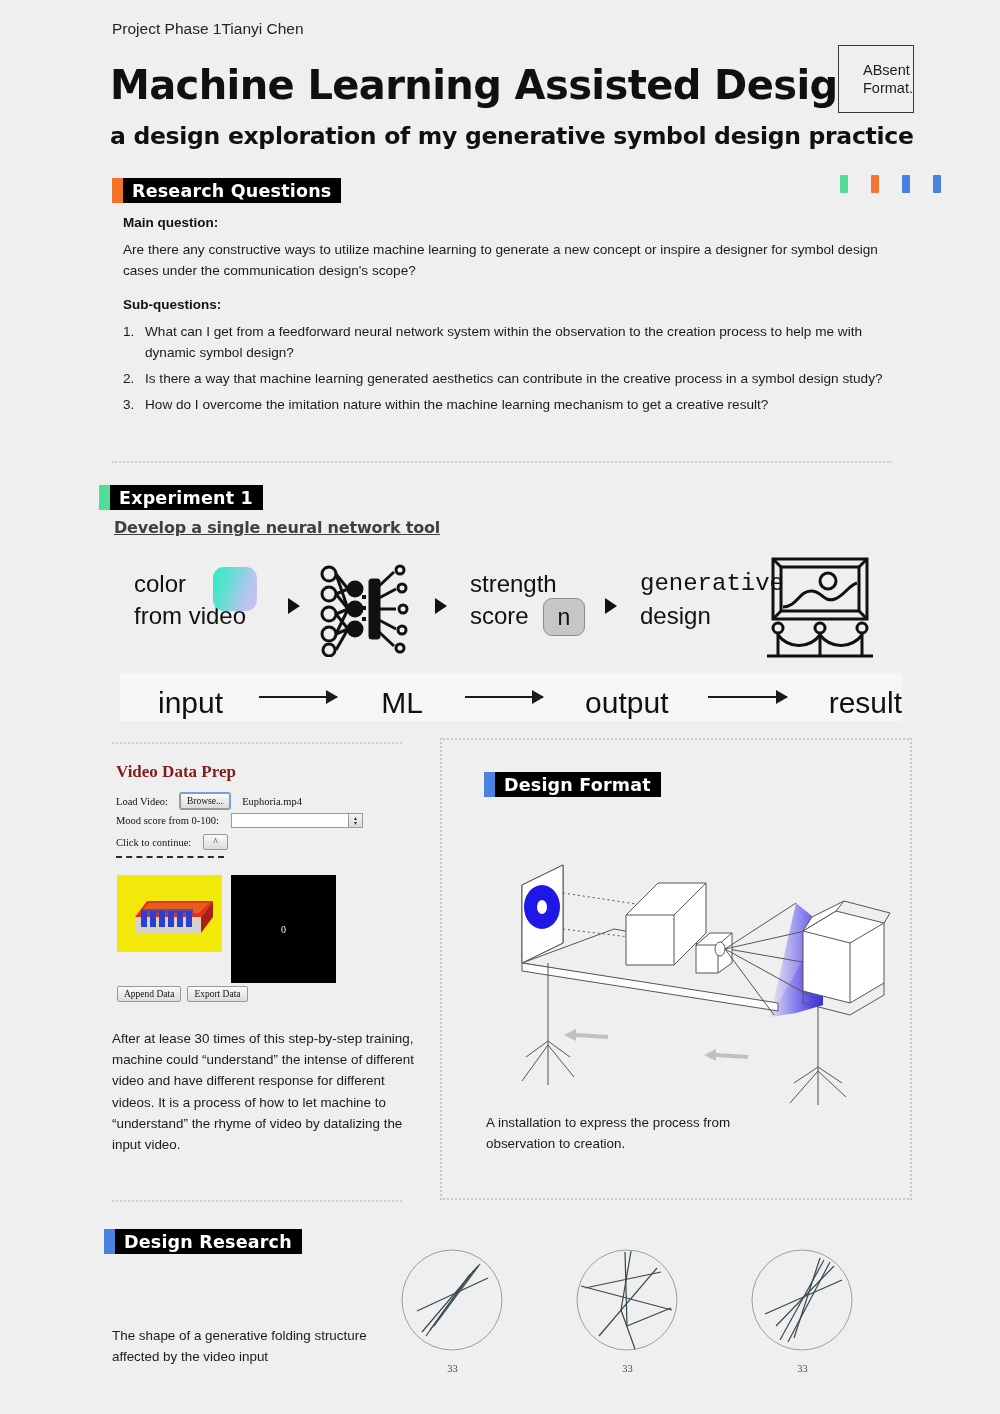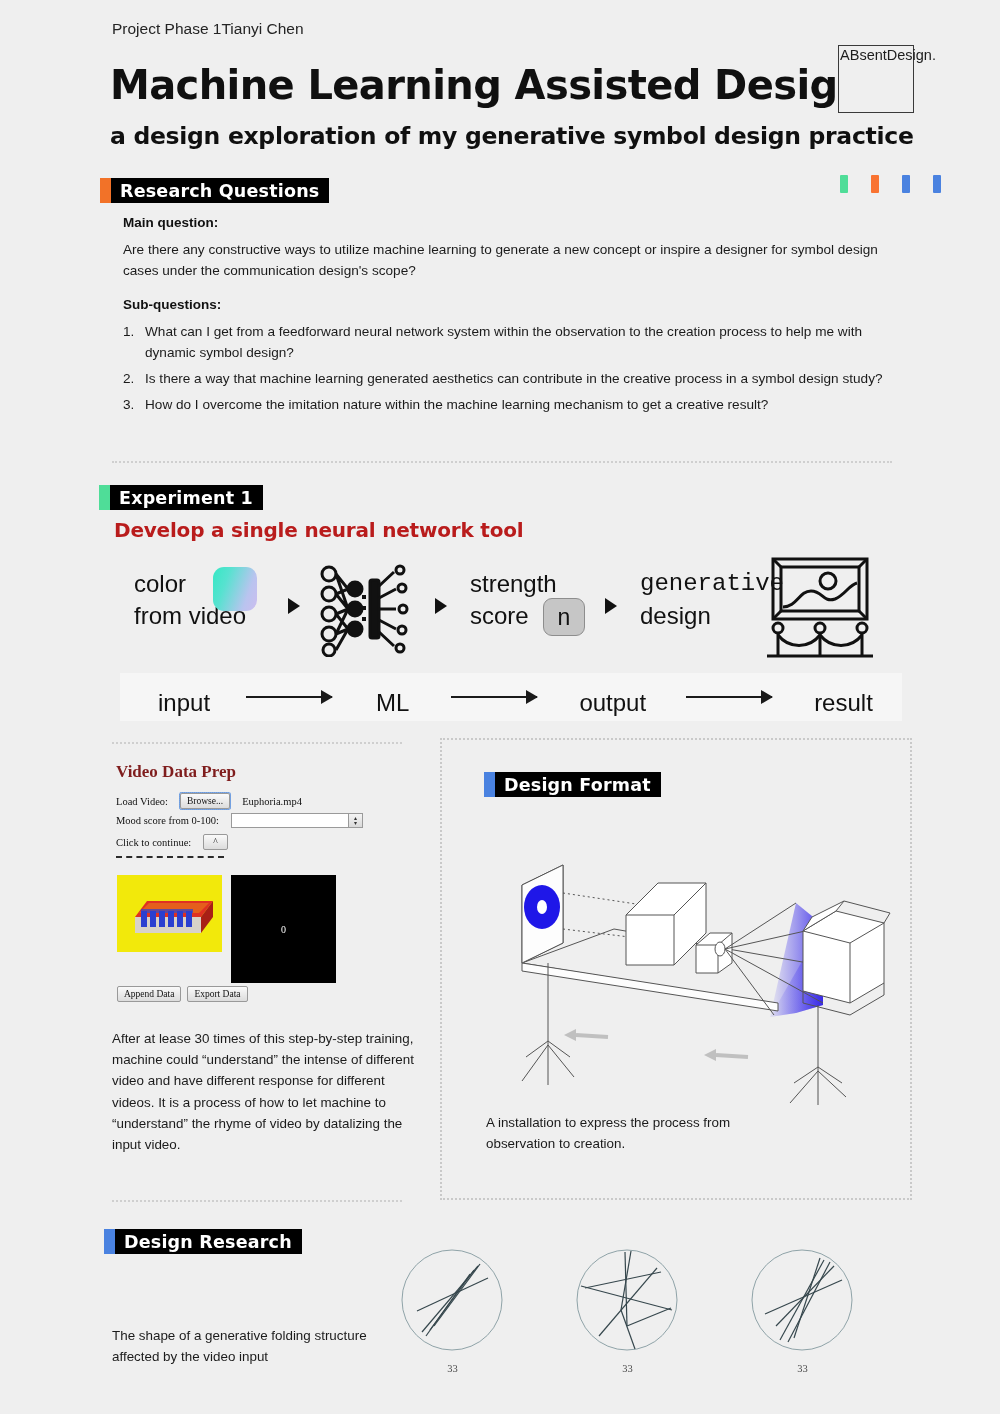--- a/index.html
+++ b/index.html
@@ -24,21 +24,21 @@
     font-family:"DejaVu Sans","Liberation Sans",sans-serif;
   }
   .subtitle{
     position:absolute;left:110px;top:122px;
     font-size:23.5px;font-weight:700;letter-spacing:-0.3px;color:#101010;
     font-family:"DejaVu Sans","Liberation Sans",sans-serif;
   }
   .logo-box{
     position:absolute;left:838px;top:45px;width:76px;height:68px;
     border:1.5px solid #3a3a3a;background:#efefef;
-    display:flex;flex-direction:row;justify-content:center;
+    display:flex;flex-direction:column;justify-content:center;
     padding-left:24px;box-sizing:border-box;
     font-size:14.5px;line-height:1.25;color:#1d1d1d;
   }
 
   
   .sec-head{position:absolute;display:flex;align-items:stretch;height:25px;}
   .sec-bar{width:11px;}
   .sec-label{
     background:#000;color:#fff;font-weight:700;font-size:17.5px;
     letter-spacing:0.2px;padding:0 10px 0 9px;display:flex;align-items:center;
@@ -56,23 +56,24 @@
   .q-para{font-size:13.6px;line-height:1.55;color:#1b1b1b;margin:0 0 6px 0;}
   .q-num{display:flex;gap:0;margin:0 0 5px 0;}
   .q-num .n{width:22px;flex:none;font-size:13.6px;line-height:1.55;}
   .q-num .t{font-size:13.6px;line-height:1.55;color:#1b1b1b;}
 
   .dotted{
     position:absolute;height:0;border-top:2px dotted #cfcfcf;
   }
 
   .sub-title{
-    position:absolute;left:114px;top:518px;font-size:20px;font-weight:700;
-    letter-spacing:-0.2px;color:#b91c1c;
+    position:absolute;left:114px;top:518px;font-size:16px;font-weight:700;
+    letter-spacing:-0.2px;color:#404040;
     font-family:"DejaVu Sans","Liberation Sans",sans-serif;
+    text-decoration:underline;
   }
 
   
   .flow{position:absolute;left:110px;top:550px;width:790px;height:115px;}
   .flow-text{position:absolute;font-size:24px;line-height:1.3;color:#111;}
   .grad-chip{
     position:absolute;width:44px;height:44px;border-radius:11px;
     background:linear-gradient(110deg,#35e8c4 0%,#57e2d0 30%,#b9c4ef 75%,#cdbdef 100%);
   }
   .tri{
@@ -84,21 +85,21 @@
     position:absolute;width:40px;height:36px;border-radius:9px;background:#c6c6c6;
     border:1.5px solid #8d8d8d;display:flex;align-items:center;justify-content:center;
     font-size:23px;color:#111;
   }
 
   
   .pipe{
     position:absolute;left:120px;top:673px;width:782px;height:48px;
     background:#f6f6f6;display:flex;align-items:center;
   }
-  .pipe-word{font-size:24px;color:#111;margin-top:12px;}
+  .pipe-word{font-size:30px;color:#111;margin-top:12px;}
   .pipe-arrow{position:relative;width:86px;height:2px;background:#1a1a1a;}
   .pipe-arrow:after{
     content:"";position:absolute;right:-1px;top:-6px;width:0;height:0;
     border-top:7px solid transparent;border-bottom:7px solid transparent;
     border-left:12px solid #1a1a1a;
   }
 
   
   .app-title{
     position:absolute;left:116px;top:762px;font-size:17px;font-weight:700;
@@ -149,31 +150,31 @@
   <div class="meta-row">
     <span class="meta-item">Project Phase 1</span>
     <span class="meta-item">Tianyi Chen</span>
   </div>
 
   <div class="title">Machine Learning Assisted Design:</div>
   <div class="subtitle">a design exploration of my generative symbol design practice</div>
 
   <div class="logo-box">
     <span>ABsent</span>
-    <span>Design.</span>
+    <span>Format.</span>
   </div>
 
   <div class="swatches">
     <span class="swatch" style="background:#4fdd98"></span>
     <span class="swatch" style="background:#f97331"></span>
     <span class="swatch" style="background:#4a82e0"></span>
     <span class="swatch" style="background:#4a82e0"></span>
   </div>
 
-  <div class="sec-head" style="left:92px;top:178px;padding-left:8px;">
+  <div class="sec-head" style="left:104px;top:178px;padding-left:8px;">
     <span class="sec-bar" style="background:#f27228"></span>
     <span class="sec-label">Research Questions</span>
   </div>
 
   <div class="q-block">
     <p class="q-strong">Main question:</p>
     <p class="q-para">Are there any constructive ways to utilize machine learning to generate a new concept or inspire a designer for symbol design cases under the communication design's scope?</p>
     <p class="q-strong second">Sub-questions:</p>
     <div class="q-num">
       <span class="n">1.</span>

